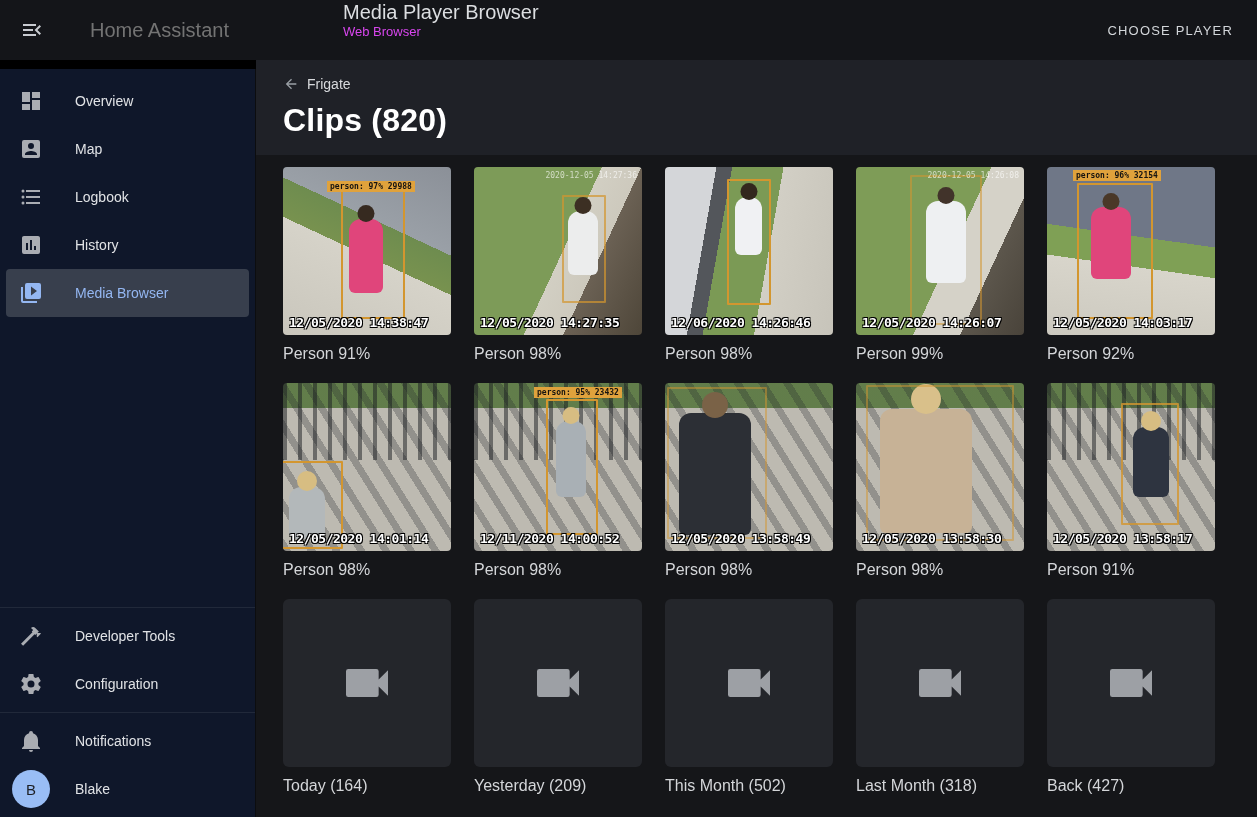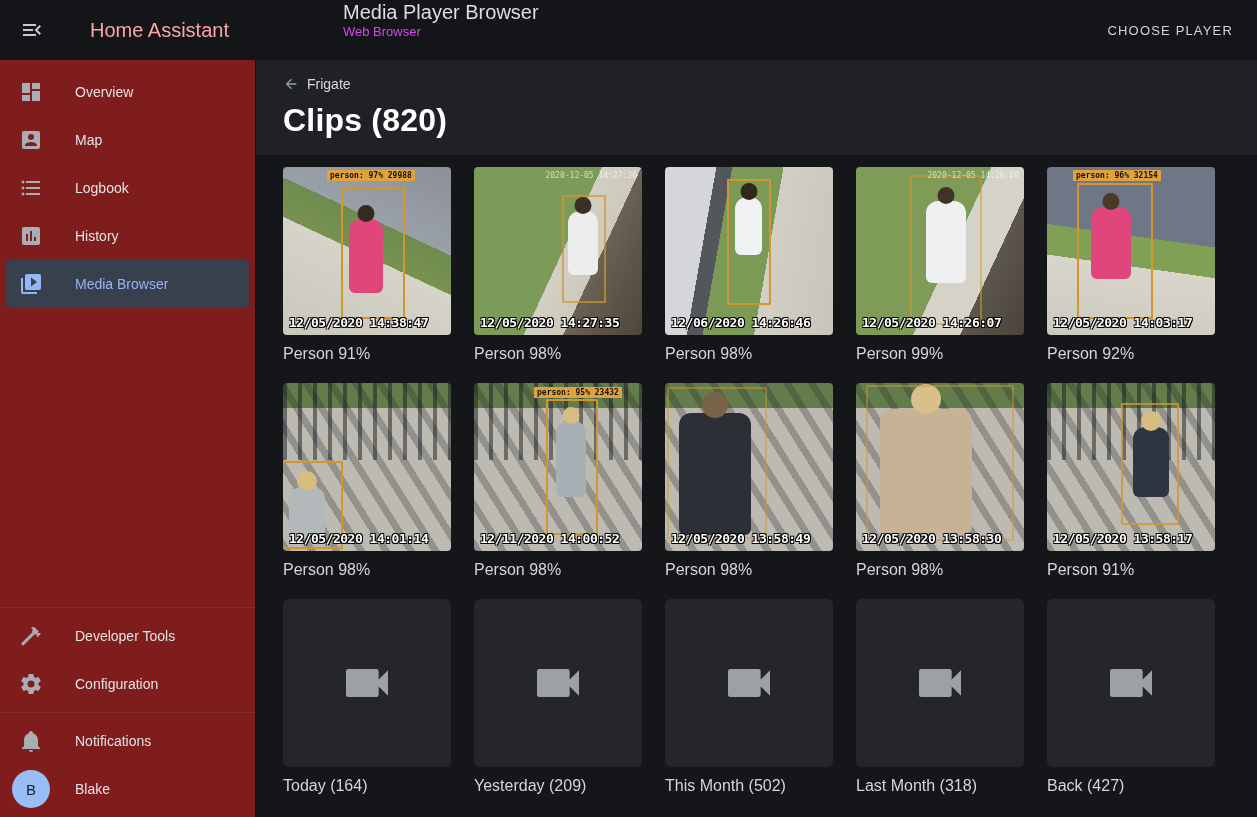--- a/index.html
+++ b/index.html
@@ -4,35 +4,35 @@
 <style>
   * { box-sizing: border-box; margin: 0; padding: 0; }
   html,body { width:1257px; height:817px; overflow:hidden; background:#000; }
   body { font-family:"Liberation Sans", sans-serif; color:#e1e3e6; }
   .app { width:1257px; height:817px; display:flex; flex-direction:column; }
 
   
   .topbar { height:60px; background:#141519; display:flex; align-items:center; flex:0 0 60px; }
   .topbar-left { width:256px; flex:0 0 256px; display:flex; align-items:center; padding-left:20px; }
   .menu-btn { width:24px; height:24px; color:#c8cbd0; cursor:pointer; }
-  .app-title { margin-left:46px; font-size:20px; font-weight:500; color:#fca5a5; }
+  .app-title { margin-left:46px; font-size:20px; font-weight:500; color:#737373; }
   .topbar-main { flex:1; display:flex; height:100%; }
   .tb-titles { margin-left:87px; }
   .tb-title { font-size:20px; font-weight:400; color:#dcdee1; line-height:24px; }
   .tb-sub { font-size:13px; color:#d946ef; line-height:16px; }
   .choose-player { margin-left:auto; margin-right:14px; font-size:13px; font-weight:500;
     letter-spacing:.09em; color:#d3d6da; background:none; border:none; padding:8px 10px;
     cursor:pointer; font-family:inherit; text-transform:uppercase; }
 
   
   .lower { flex:1; display:flex; min-height:0; }
 
   
-  .sidebar { width:256px; flex:0 0 256px; background:#7f1d1d; border-right:1px solid #0c0d0f;
-    display:flex; flex-direction:column; padding:8px 0 4px; }
+  .sidebar { width:256px; flex:0 0 256px; background:#0f172a; border-right:1px solid #0c0d0f;
+    display:flex; flex-direction:column; padding:8px 0 4px;margin-top:9px; }
   .nav-group { padding:0 6px; }
   .nav-item { height:48px; display:flex; align-items:center; border-radius:4px;
     padding-left:13px; cursor:pointer; color:#e1e3e6; }
   .nav-item .nicon { width:24px; height:24px; color:#aaadb3; flex:0 0 24px; }
   .nav-item .nlabel { margin-left:32px; font-size:14px; font-weight:500; }
   .nav-item.selected { background:#383f4d;text-align:center; }
   .nav-item.selected .nicon, .nav-item.selected .nlabel { color:#94b7f2; }
   .sb-divider { height:1px; background:rgba(255,255,255,.08); margin:4px 0; }
   .sb-bottom { margin-top:auto; }
   .avatar { width:38px; height:38px; border-radius:50%; background:#99bdf5; color:#1d1f24;
@@ -208,21 +208,21 @@
         <h1 class="page-title">Clips (820)</h1>
       </div>
 
       <div class="scroll">
         <div class="grid">
 
           <div class="clip">
             <div class="thumb s1">
               <div class="person" style="left:66px;top:52px;width:34px;height:74px;background:#e0457b;--hair:#362a20"></div>
               <div class="bbox" style="left:58px;top:20px;width:64px;height:132px"></div>
-              <div class="chip" style="left:44px;top:3px">person: 97% 29988</div>
+              <div class="chip" style="left:44px;top:14px">person: 97% 29988</div>
               <div class="ts">12/05/2020 14:38:47</div>
             </div>
             <div class="caption">Person 91%</div>
           </div>
 
           <div class="clip">
             <div class="thumb s2">
               <div class="person" style="left:94px;top:44px;width:30px;height:64px;background:#eceded;--hair:#3c2f23"></div>
               <div class="bbox" style="left:88px;top:28px;width:44px;height:108px;opacity:.7"></div>
               <div class="osd">2020-12-05 14:27:36</div>

